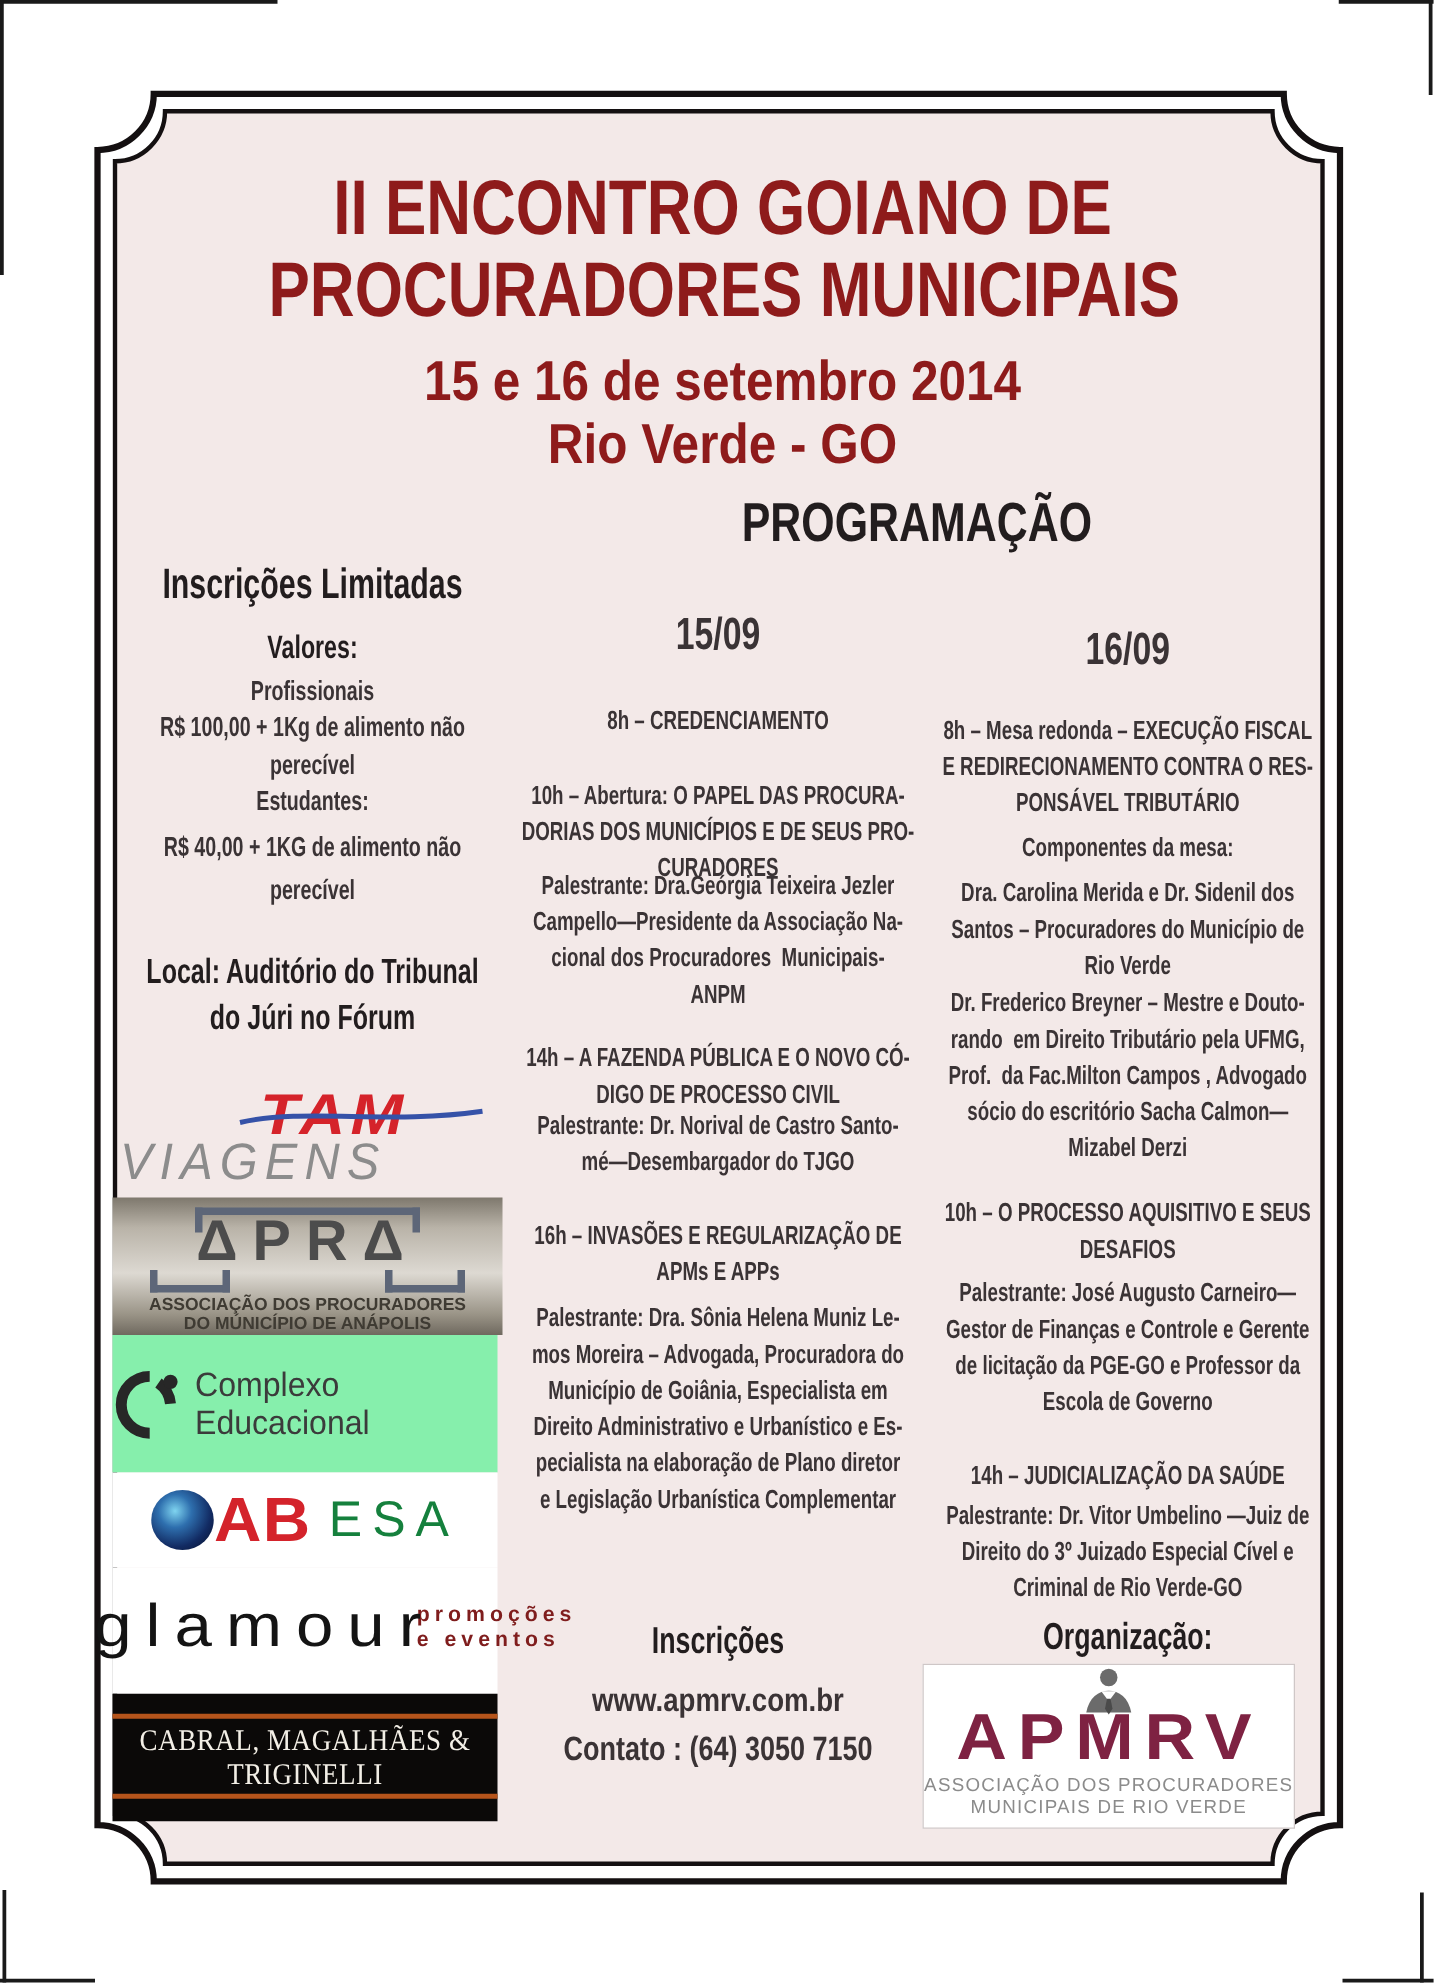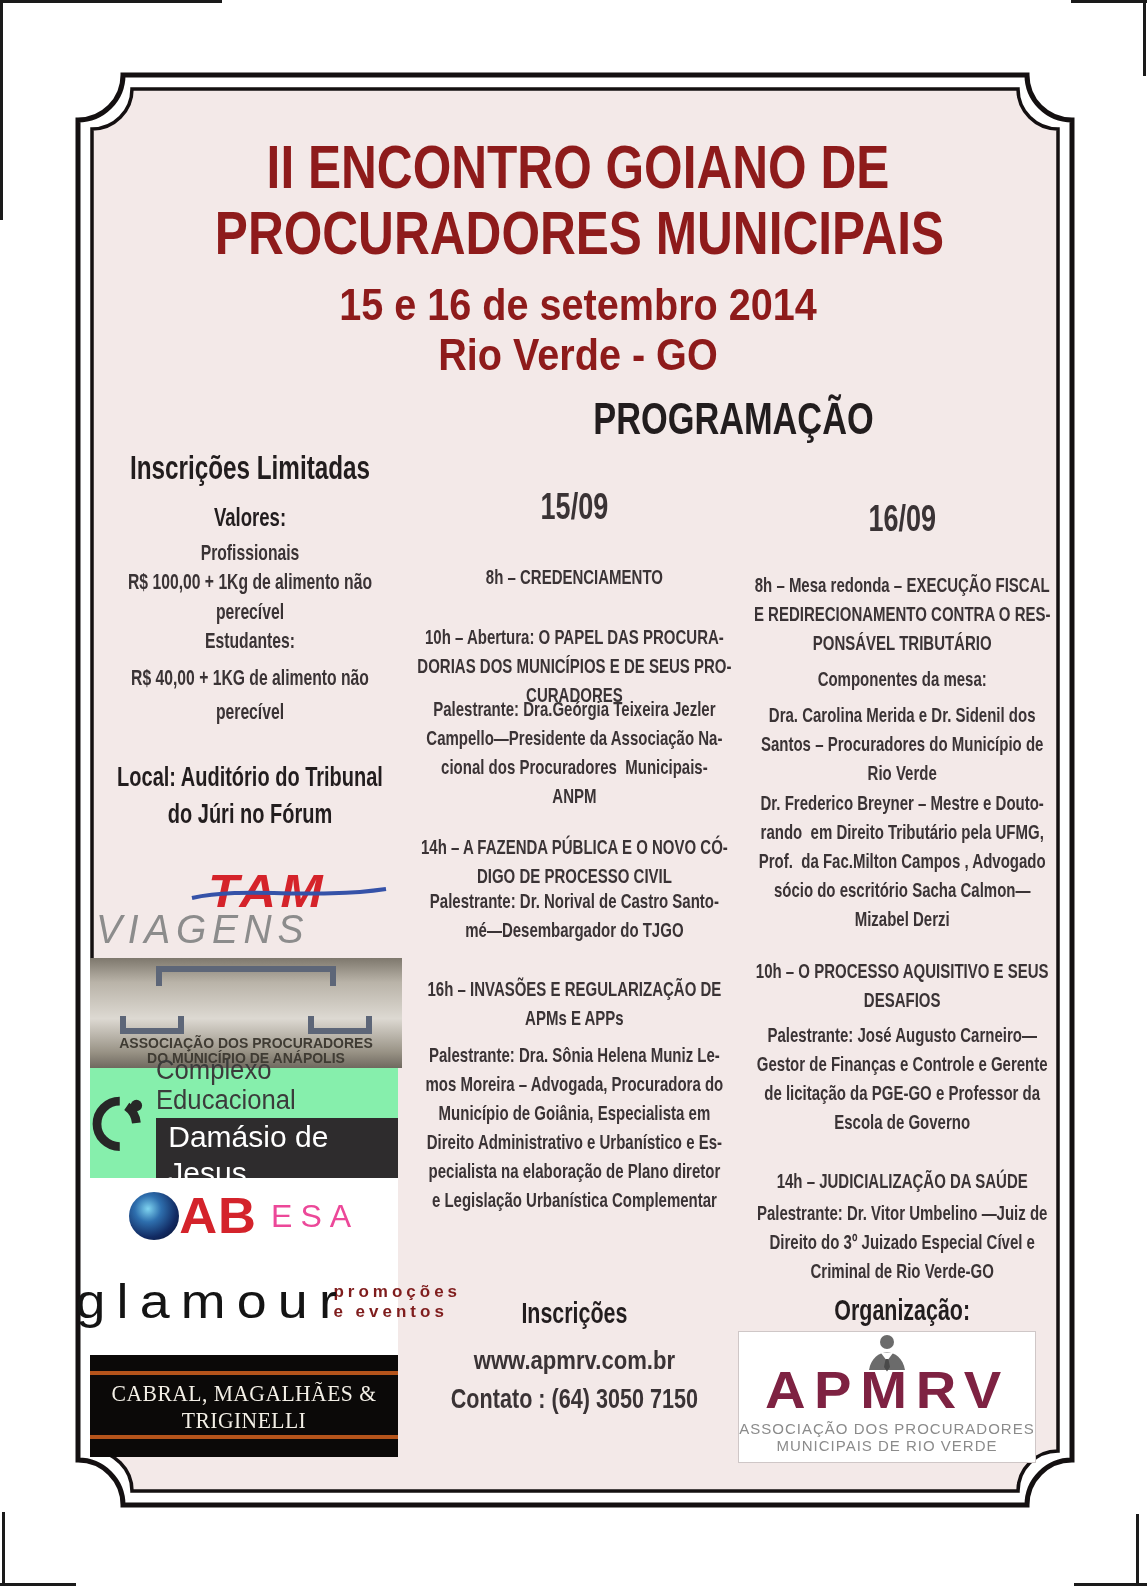--- a/index.html
+++ b/index.html
@@ -142,42 +142,42 @@
 <div class="sponsor" style="top:856px;height:100px;">
   <div style="position:absolute;left:118px;top:8px;font-size:46px;font-weight:900;font-style:italic;color:#d5232a;letter-spacing:4px;transform:scaleX(1.1);transform-origin:0 0;">TAM</div>
   <svg width="200" height="20" viewBox="0 0 200 20" style="position:absolute;left:100px;top:28px;">
     <path d="M2 14 C55 2 120 16 196 5" fill="none" stroke="#3552a8" stroke-width="4"></path>
   </svg>
   <div style="position:absolute;left:6px;top:50px;font-size:41px;font-style:italic;color:#8c8c8c;letter-spacing:6px;transform:scaleX(.95);transform-origin:0 0;">VIAGENS</div>
 </div>
 
 <div class="sponsor" style="top:958px;height:110px;width:312px;background:linear-gradient(180deg,#7e786d 0%,#b9b3a8 22%,#ddd9d2 55%,#9a9487 85%,#6f695f 100%);">
   <div class="apra-bracket" style="left:50%;transform:translateX(-50%);top:8px;width:168px;height:14px;border-bottom:none;border-color:#5d6678;"></div>
+  <div style="position:absolute;top:8px;width:100%;text-align:center;font-size:46px;line-height:52px;color:#4c4c4c;letter-spacing:12px;font-weight:bold;">ΔPRΔ</div>
   <div class="apra-bracket" style="left:30px;top:58px;width:52px;height:12px;border-top:none;border-color:#5d6678;"></div>
   <div class="apra-bracket" style="right:30px;top:58px;width:52px;height:12px;border-top:none;border-color:#5d6678;"></div>
   <div style="position:absolute;top:78px;width:100%;text-align:center;white-space:pre;font-size:14px;line-height:15px;font-weight:bold;color:#3f3b33;">ASSOCIAÇÃO DOS PROCURADORES
 DO MÚNICÍPIO DE ANÁPOLIS</div>
 </div>
 
 <div class="sponsor" style="top:1068px;height:110px;background:#86efac;display:flex;align-items:center;justify-content:center;gap:12px;">
   <svg width="62" height="66" viewBox="0 0 62 66">
     <path d="M34 8 A26 26 0 1 0 34 60" fill="none" stroke="#272727" stroke-width="10"></path>
     <path d="M42 14 A26 26 0 0 1 53 33" fill="none" stroke="#272727" stroke-width="10"></path>
     <circle cx="53" cy="13" r="6.5" fill="#272727"></circle>
   </svg>
   <div>
     <div style="font-size:27px;color:#3b3b3b;line-height:30px;transform:scaleX(.95);transform-origin:0 50%;">Complexo Educacional</div>
-    <div style="display:inline-block;background:#2e2c2d;color:#ffffff;font-size:30px;line-height:36px;padding:1px 12px;margin-top:3px;">Damásio de Jesus</div>
   </div>
 </div>
 
 <div class="sponsor" style="top:1178px;height:76px;background:#ffffff;display:flex;align-items:center;justify-content:center;">
   <div style="width:50px;height:48px;border-radius:50%;background:radial-gradient(circle at 38% 35%, #7fd4f0 0%, #2e6fae 30%, #122b63 65%, #060d23 100%);margin-right:2px;"></div>
   <div style="font-size:50px;font-weight:900;color:#d4232b;transform:scaleX(1.05);letter-spacing:1px;">AB</div>
-  <div style="font-size:32px;color:#ec4899;letter-spacing:8px;margin-left:16px;">ESA</div>
+  <div style="font-size:40px;color:#15803d;letter-spacing:8px;margin-left:16px;">ESA</div>
 </div>
 
 <div class="sponsor" style="top:1254px;height:101px;background:#ffffff;display:flex;flex-direction:row;align-items:center;">
   <svg width="92" height="46" viewBox="0 0 92 46" style="margin-top:2px;">
     <ellipse cx="46" cy="23" rx="39" ry="17" fill="#1a1a1a" transform="rotate(-14 46 23)"></ellipse>
     <ellipse cx="46" cy="23" rx="28" ry="9.5" fill="#ffffff" transform="rotate(-14 46 23)"></ellipse>
     <ellipse cx="42" cy="25" rx="13" ry="6.5" fill="#1a1a1a" transform="rotate(-14 42 25)"></ellipse>
     <path d="M62 30 C74 28 82 24 88 18 L89 22 C82 28 73 31 63 33 Z" fill="#1a1a1a"></path>
   </svg>
   <div style="font-size:48px;line-height:46px;color:#141414;letter-spacing:10px;margin-top:-6px;transform:scaleX(1.12);">glamour</div>

